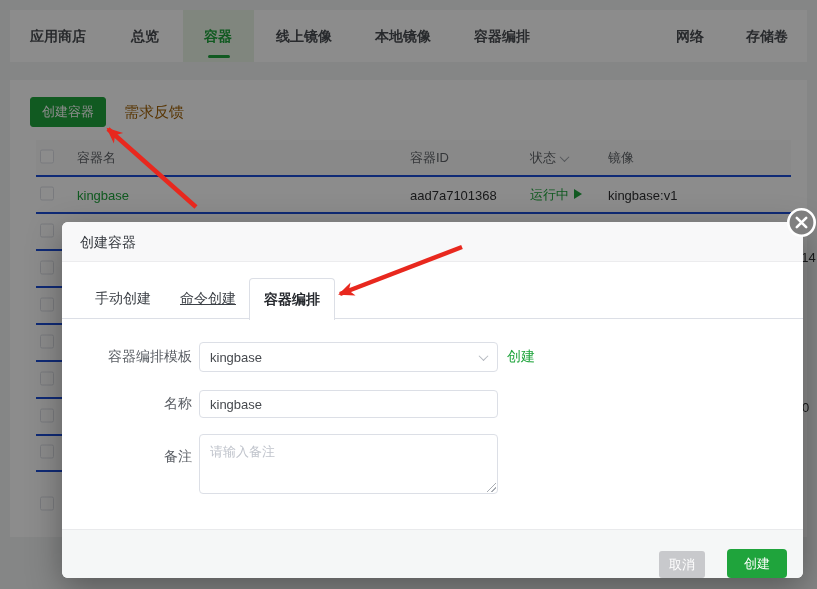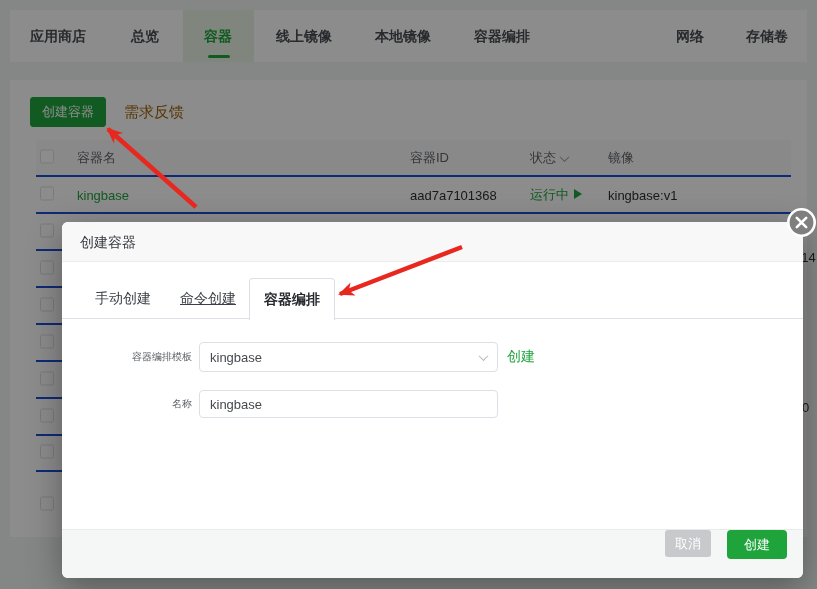--- a/index.html
+++ b/index.html
@@ -96,21 +96,21 @@
     left:187px; width:86px; height:42px; text-align:center; font-weight:bold; color:#26292e;
     background:#fff; border:1px solid #dcdfe6; border-bottom:none;
     border-radius:4px 4px 0 0;
   }
   .form-row { position:absolute; left:0; width:100%; }
   .row-template { top:120px; height:30px; }
   .row-name { top:168px; height:28px; }
   .row-remark { top:212px; height:60px; }
   .form-label {
     position:absolute; left:0; width:130px; text-align:right;
-    font-size:10px; color:#5a5e64; top:50%; transform:translateY(-50%); white-space:nowrap;
+    font-size:14px; color:#5a5e64; top:50%; transform:translateY(-50%); white-space:nowrap;
   }
   .row-remark .form-label { top:14px; transform:none; }
   .form-control {
     position:absolute; left:137px; width:299px; height:100%;
     border:1px solid #dcdfe6; border-radius:4px; background:#fff;
   }
   .select-box { display:flex; align-items:center; padding:0 10px; cursor:pointer; }
   .select-value { flex:1; font-size:13px; color:#46494e; }
   .select-chevron {
     width:7px; height:7px; border-right:1.4px solid #b4b8bf; border-bottom:1.4px solid #b4b8bf;
@@ -131,21 +131,21 @@
       linear-gradient(135deg, transparent 0 46%, #a9adb3 46% 54%, transparent 54% 100%),
       linear-gradient(135deg, transparent 0 72%, #a9adb3 72% 82%, transparent 82% 100%);
   }
   .inline-create-link {
     position:absolute; left:445px; top:50%; transform:translateY(-50%);
     color:#1fa43c; font-size:14px; cursor:pointer; white-space:nowrap;
   }
   .modal-footer {
     position:absolute; left:0; top:307px; width:100%; height:49px;
     background:#f5f7f7; border-top:1px solid #e9eaec; border-radius:0 0 6px 6px;
-    display:flex; align-items:flex-start; justify-content:flex-end; gap:16px; padding-right:16px;
+    display:flex; align-items:flex-end; justify-content:flex-end; gap:22px; padding-right:16px;
   }
   .btn-cancel {
     height:27px; padding:0 10px; background:#c8c9cc; color:#fff;
     border:none; border-radius:3px; font-size:13px; cursor:pointer;
   }
   .btn-confirm {
     height:29px; padding:0 17px; background:#1fa43c; color:#fff;
     border:none; border-radius:4px; font-size:13px; cursor:pointer;
   }
   
@@ -239,20 +239,25 @@
       <span class="select-chevron"></span>
     </div>
     <span class="inline-create-link">创建</span>
   </div>
 
   <div class="form-row row-name">
     <span class="form-label">名称</span>
     <input class="form-control text-input" type="text" value="kingbase" style="">
   </div>
 
+  <div class="form-row row-remark">
+    <span class="form-label">备注</span>
+    <textarea class="form-control remark-area" placeholder="请输入备注" style=""></textarea>
+    <span class="resize-handle"></span>
+  </div>
 
   <div class="modal-footer">
     <button class="btn-cancel">取消</button>
     <button class="btn-confirm">创建</button>
   </div>
 </div>
 
 <svg class="close-btn" viewBox="0 0 31 31">
   <circle cx="15.5" cy="15.5" r="13.2" fill="#7f7f7f" stroke="#ffffff" stroke-width="2.6"></circle>
   <path d="M10.8,10.8 L20.2,20.2 M20.2,10.8 L10.8,20.2" stroke="#ffffff" stroke-width="2.6" stroke-linecap="round" fill="none"></path>

